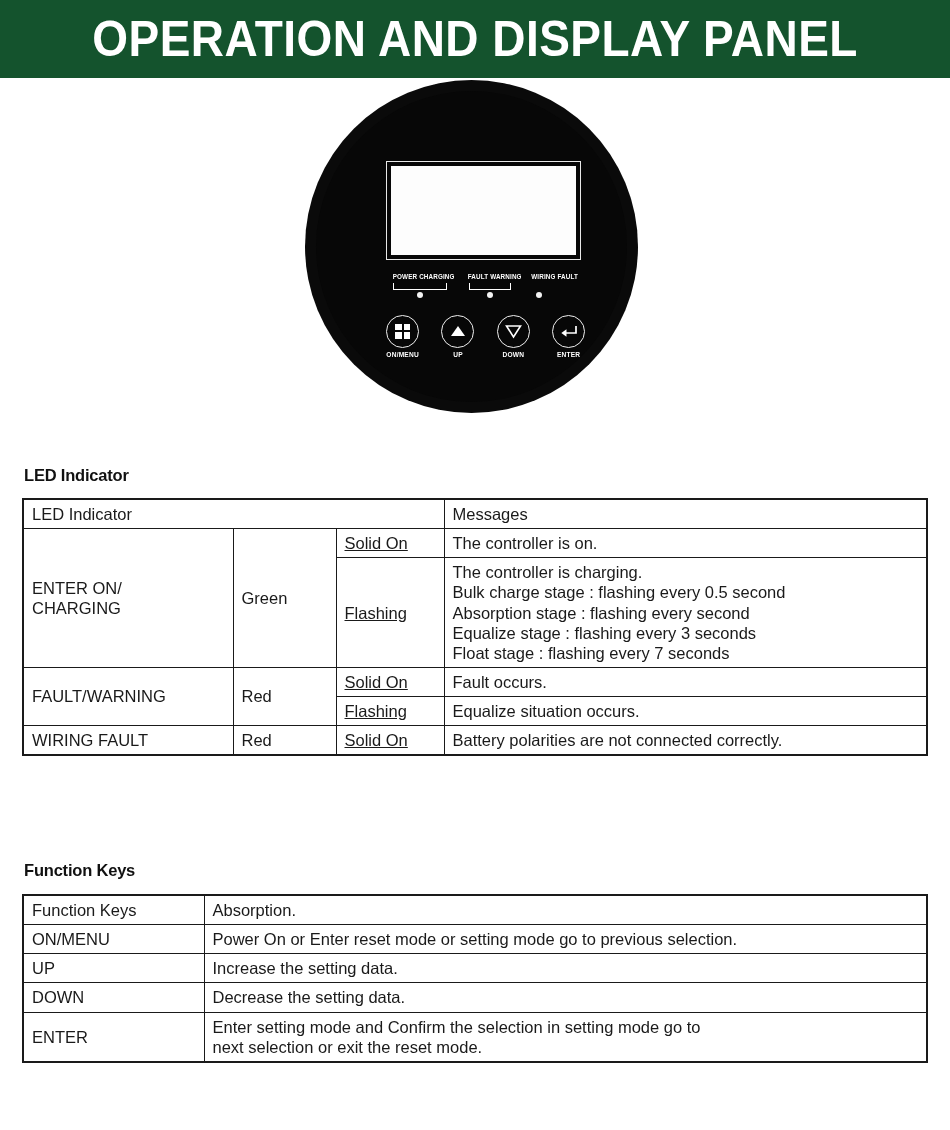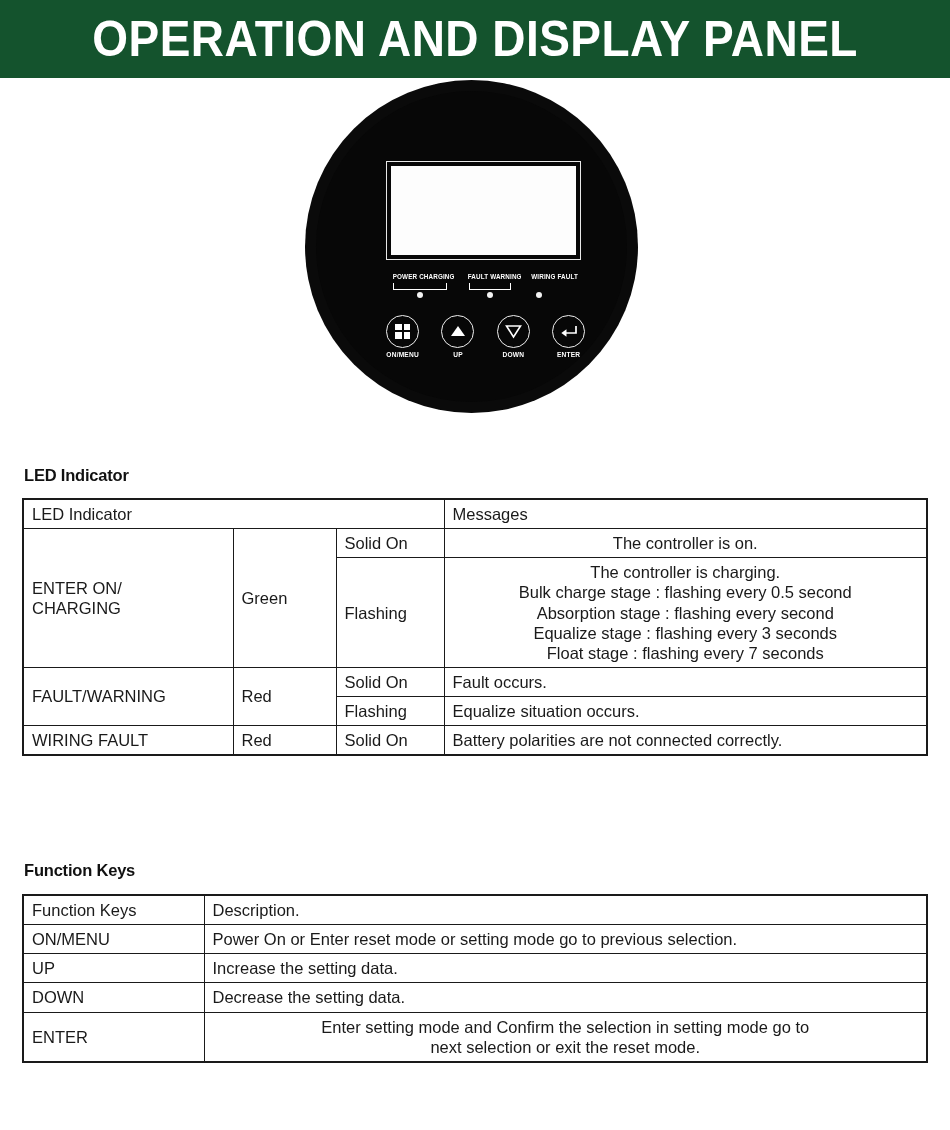--- a/index.html
+++ b/index.html
@@ -210,25 +210,25 @@
     font-weight: bold;
     font-size: 17.5px;
     padding: 8px 6px;
   }
   .bold-cell { font-weight: bold; }
   .center-cell { text-align: center; margin-left: 20px; }
   .nowrap { white-space: nowrap; }
 
   .col-name  { width: 210px; }
   .col-color { width: 103px; }
-  .col-state { width: 108px; }
+  .col-state { width: 108px; text-decoration: underline; }
 
   .fk-col-key { width: 181px; }
 
-  .msg-lines span { display: block; text-align: center; }
+  .msg-lines span { display: block; }
 </style>
 </head>
 <body>
 
 <div class="banner">
   <div class="banner-title">OPERATION AND DISPLAY PANEL</div>
 </div>
 
 <div class="device-area">
   <div class="device-circle">
@@ -355,21 +355,21 @@
     </tr>
   </tbody>
 </table>
 
 <div class="section-heading" id="fk-heading">Function Keys</div>
 
 <table class="panel-table tbl-outer" id="fk-table">
   <tbody>
     <tr>
       <td class="fk-col-key bold-cell nowrap">Function Keys</td>
-      <td>Description.</td>
+      <td>Absorption.</td>
     </tr>
     <tr>
       <td class="fk-col-key bold-cell nowrap">ON/MENU</td>
       <td>Power On or Enter reset mode or setting mode go to previous selection.</td>
     </tr>
     <tr>
       <td class="fk-col-key bold-cell nowrap">UP</td>
       <td>Increase the setting data.</td>
     </tr>
     <tr>

